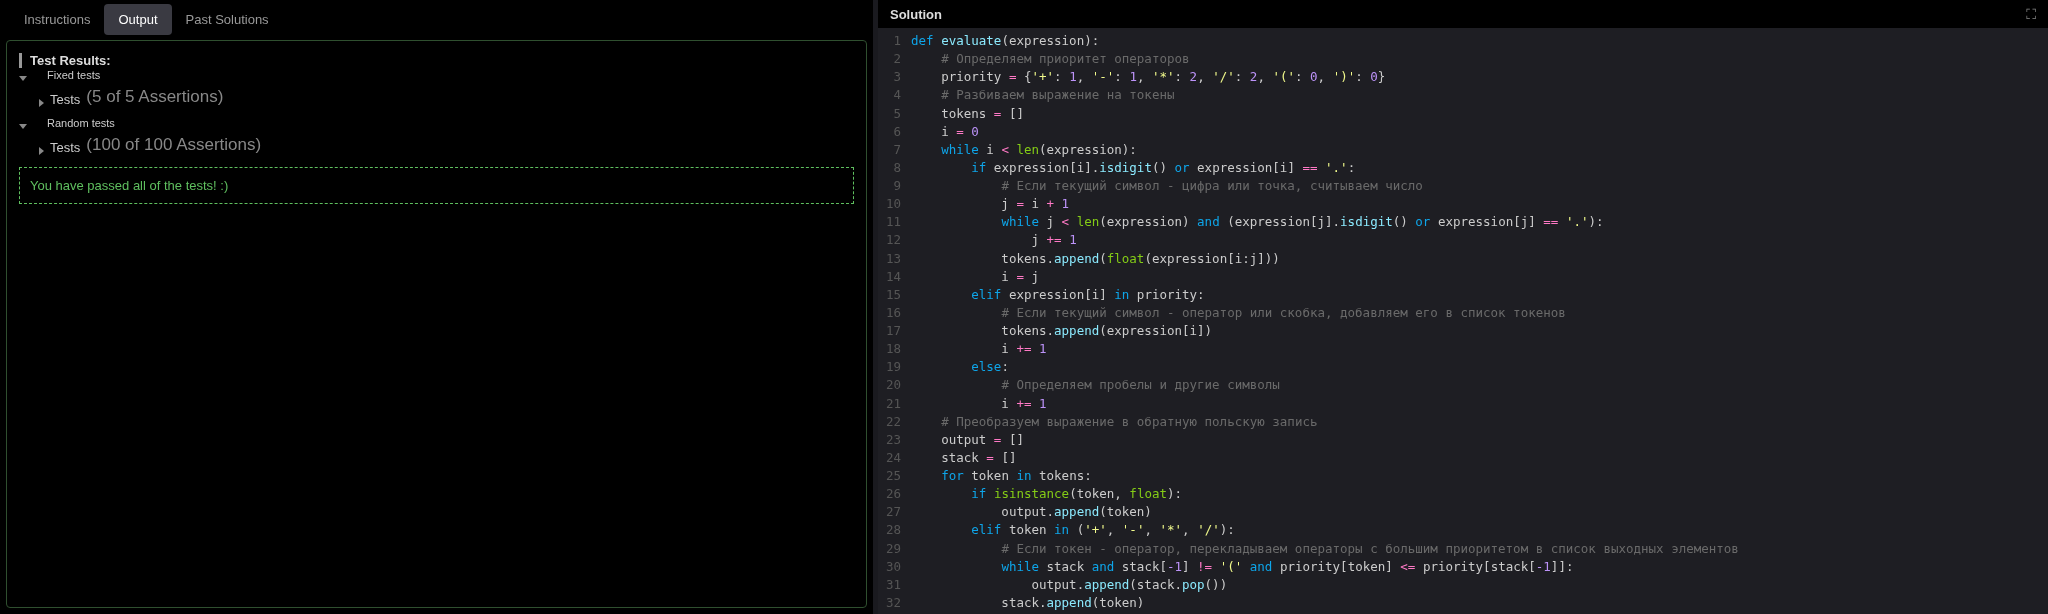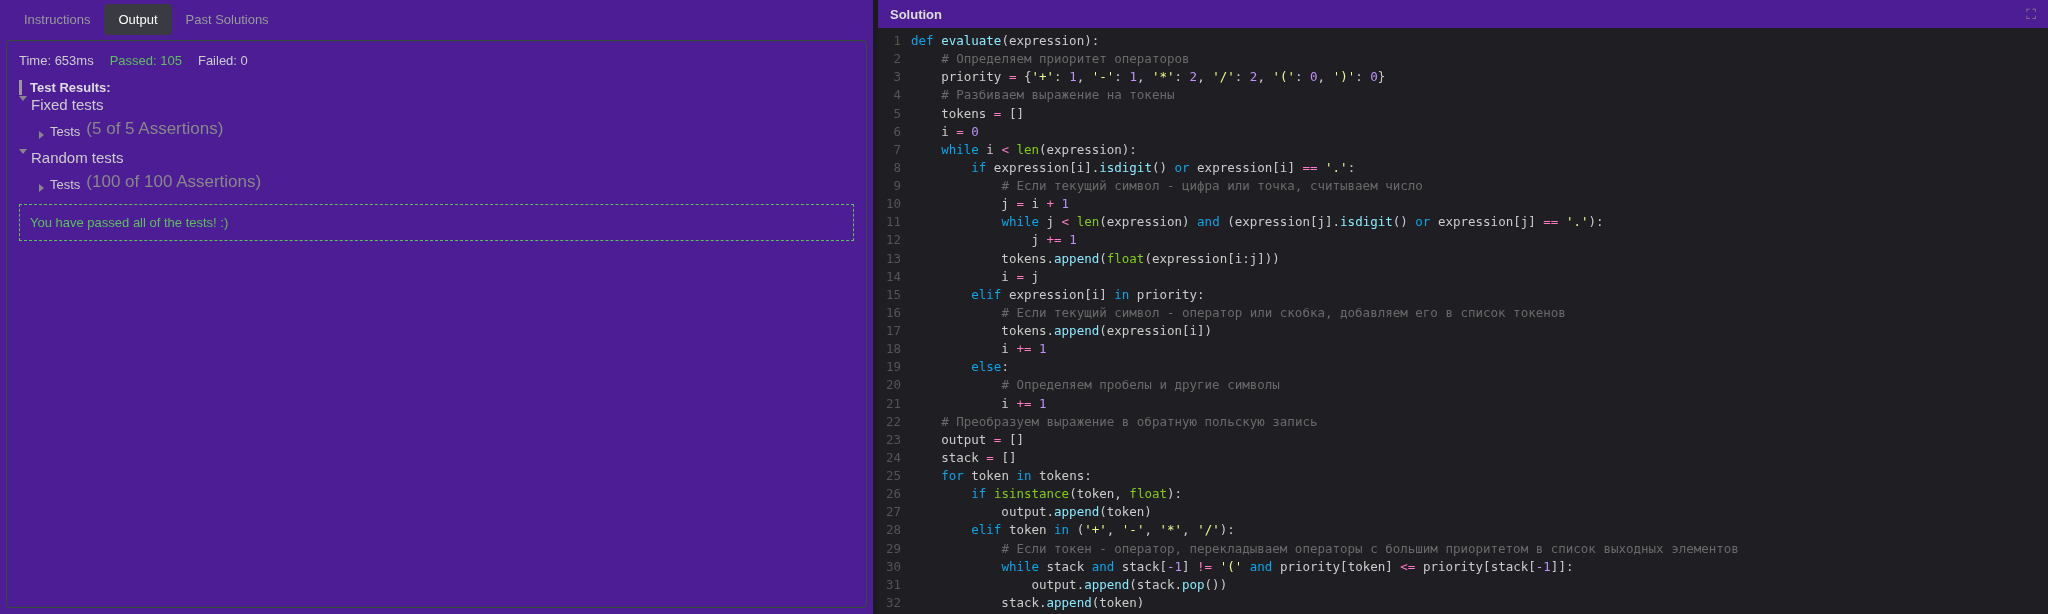--- a/index.html
+++ b/index.html
@@ -9,21 +9,21 @@
   font-family: 'Segoe UI', Arial, sans-serif;
   font-size: 13px;
   width: 2048px;
   height: 614px;
   display: flex;
   overflow: hidden;
 }
 .left-pane {
   width: 873px;
   height: 100%;
-  background: #4c1d95;
+  background: #000000;
   display: flex;
   flex-direction: column;
 }
 .right-pane {
   flex: 1;
   height: 100%;
   background: #1e1e23;
   display: flex;
   flex-direction: column;
   margin-left: 5px;
@@ -68,25 +68,25 @@
   padding-left: 8px;
   font-weight: bold;
   color: #ddd;
   margin-bottom: 1px;
 }
 .test-group {
   margin-bottom: 10px;
 }
 .group-header {
   display: flex;
-  align-items: flex-start;
-  gap: 4px;
+  align-items: flex-end;
+  gap: 20px;
   cursor: pointer;
   color: #ccc;
-  font-size: 15px;
+  font-size: 11px;
 }
 .chevron {
   display: inline-block;
   width: 0; height: 0;
   border-left: 4px solid transparent;
   border-right: 4px solid transparent;
   border-top: 5px solid #888;
 }
 .chevron-right {
   display: inline-block;
@@ -114,21 +114,21 @@
   border: 1px dashed #5fbf5f;
   color: #5fbf5f;
   padding: 10px;
   margin-top: 12px;
   font-size: 13px;
 }
 .solution-header {
   display: flex;
   justify-content: space-between;
   align-items: center;
-  background: #4c1d95;
+  background: #000000;
   padding: 6px 12px;
   height: 28px;
 }
 .solution-title {
   color: #ddd;
   font-weight: 600;
   font-size: 13px;
 }
 .expand-icon {
   color: #888;
@@ -166,25 +166,20 @@
 </head>
 <body>
 
 <div class="left-pane">
   <div class="tabs">
     <div class="tab">Instructions</div>
     <div class="tab active">Output</div>
     <div class="tab">Past Solutions</div>
   </div>
   <div class="left-content">
-    <div class="stats">
-      <span class="stat-time">Time: 653ms</span>
-      <span class="stat-passed">Passed: 105</span>
-      <span class="stat-failed">Failed: 0</span>
-    </div>
     <div class="test-results">Test Results:</div>
 
     <div class="test-group">
       <div class="group-header">
         <span class="chevron"></span>
         <span>Fixed tests</span>
       </div>
       <div class="sub-header">
         <span class="chevron-right"></span>
         <span>Tests</span>

